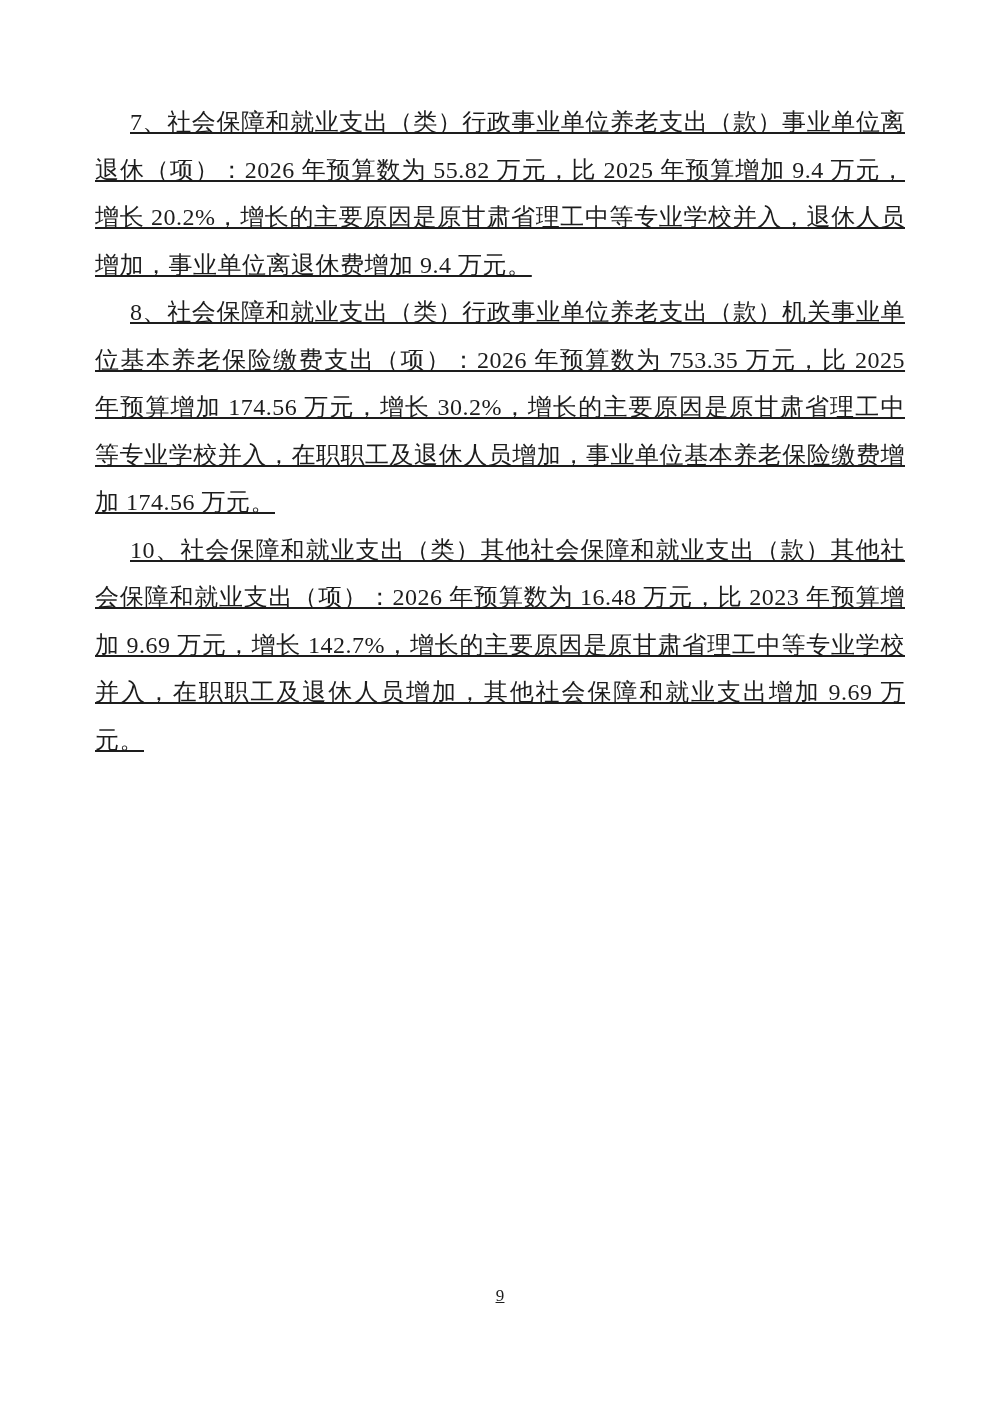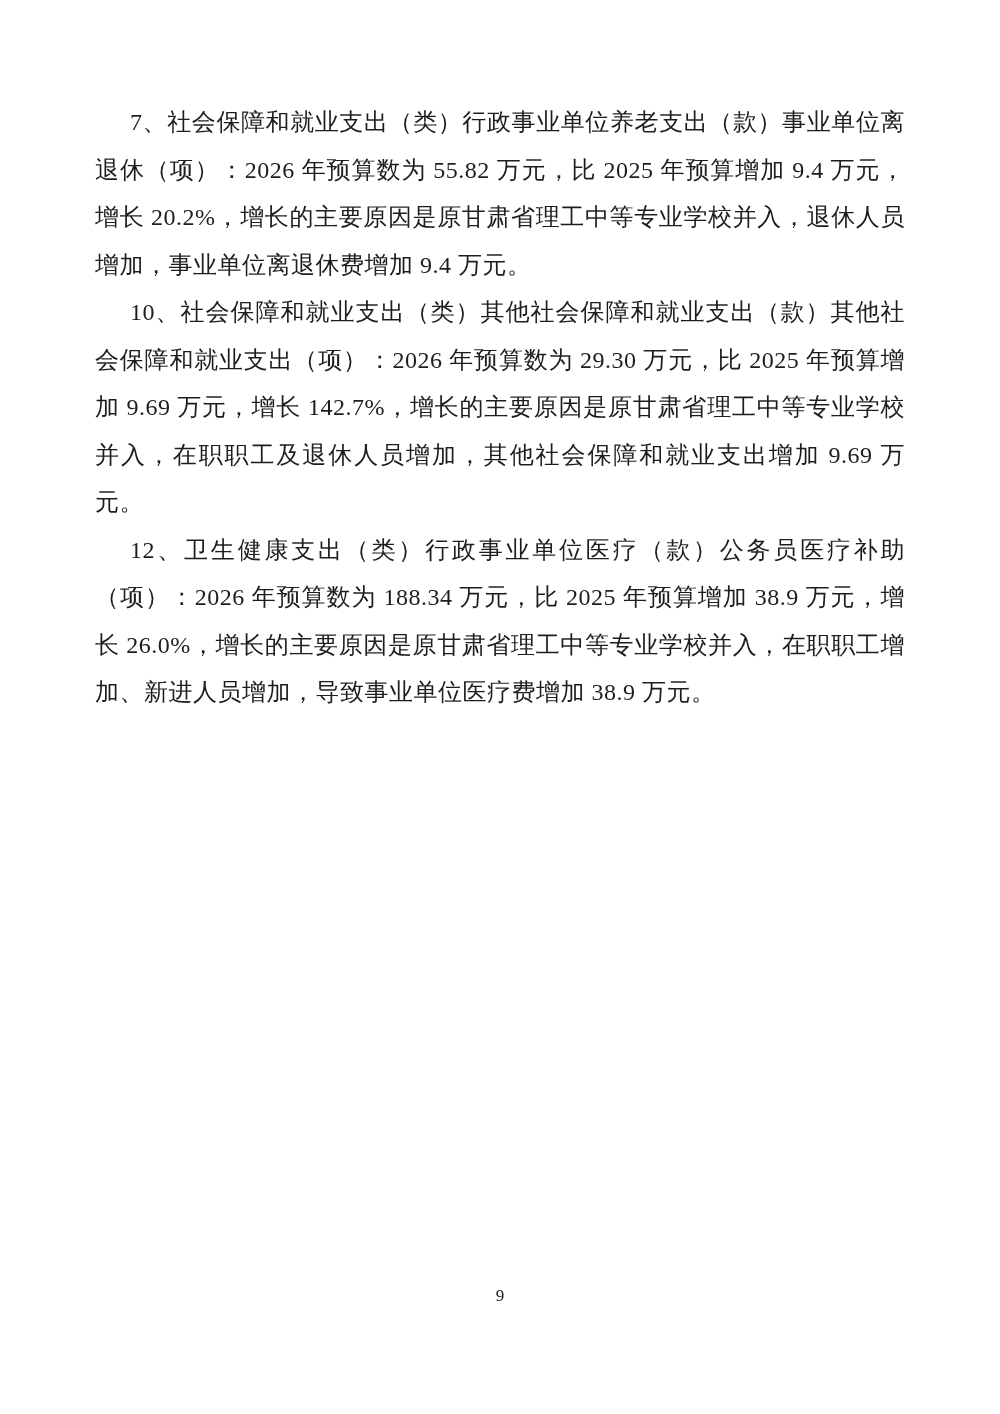--- a/index.html
+++ b/index.html
@@ -1,15 +1,15 @@
 <!DOCTYPE html>
 <html lang="zh"><head>
 <meta charset="utf-8">
 <style>
-  * { margin: 0; padding: 0; box-sizing: border-box; }
+  * { margin: 0; padding: 0; box-sizing: border-box; text-decoration: underline; }
   html, body { background: #ffffff; }
   body {
     width: 1000px;
     height: 1414px;
     position: relative;
     font-family: "Liberation Serif", "DejaVu Serif", serif;
     overflow: hidden;
   }
   .page {
     position: absolute;
@@ -46,19 +46,19 @@
     color: #1d1d1d;
     font-family: "Liberation Serif", "DejaVu Serif", serif;
   }
 </style>
 </head>
 <body>
 
 <div class="page">
   <div class="content">
     <p class="para">7、社会保障和就业支出（类）行政事业单位养老支出（款）事业单位离退休（项）：2026 年预算数为 55.82 万元，比 2025 年预算增加 9.4 万元，增长 20.2%，增长的主要原因是原甘肃省理工中等专业学校并入，退休人员增加，事业单位离退休费增加 9.4 万元。</p>
-    <p class="para">10、社会保障和就业支出（类）其他社会保障和就业支出（款）其他社会保障和就业支出（项）：2026 年预算数为 29.30 万元，比 2025 年预算增加 9.69 万元，增长 142.7%，增长的主要原因是原甘肃省理工中等专业学校并入，在职职工及退休人员增加，其他社会保障和就业支出增加 9.69 万元。</p>
-    <p class="para">12、卫生健康支出（类）行政事业单位医疗（款）公务员医疗补助（项）：2026 年预算数为 188.34 万元，比 2025 年预算增加 38.9 万元，增长 26.0%，增长的主要原因是原甘肃省理工中等专业学校并入，在职职工增加、新进人员增加，导致事业单位医疗费增加 38.9 万元。</p>
+    <p class="para">8、社会保障和就业支出（类）行政事业单位养老支出（款）机关事业单位基本养老保险缴费支出（项）：2026 年预算数为 753.35 万元，比 2025 年预算增加 174.56 万元，增长 30.2%，增长的主要原因是原甘肃省理工中等专业学校并入，在职职工及退休人员增加，事业单位基本养老保险缴费增加 174.56 万元。</p>
+    <p class="para">10、社会保障和就业支出（类）其他社会保障和就业支出（款）其他社会保障和就业支出（项）：2026 年预算数为 16.48 万元，比 2023 年预算增加 9.69 万元，增长 142.7%，增长的主要原因是原甘肃省理工中等专业学校并入，在职职工及退休人员增加，其他社会保障和就业支出增加 9.69 万元。</p>
   </div>
   <div class="page-footer">
     <span class="page-number">9</span>
   </div>
 </div>
 
 </body></html>

